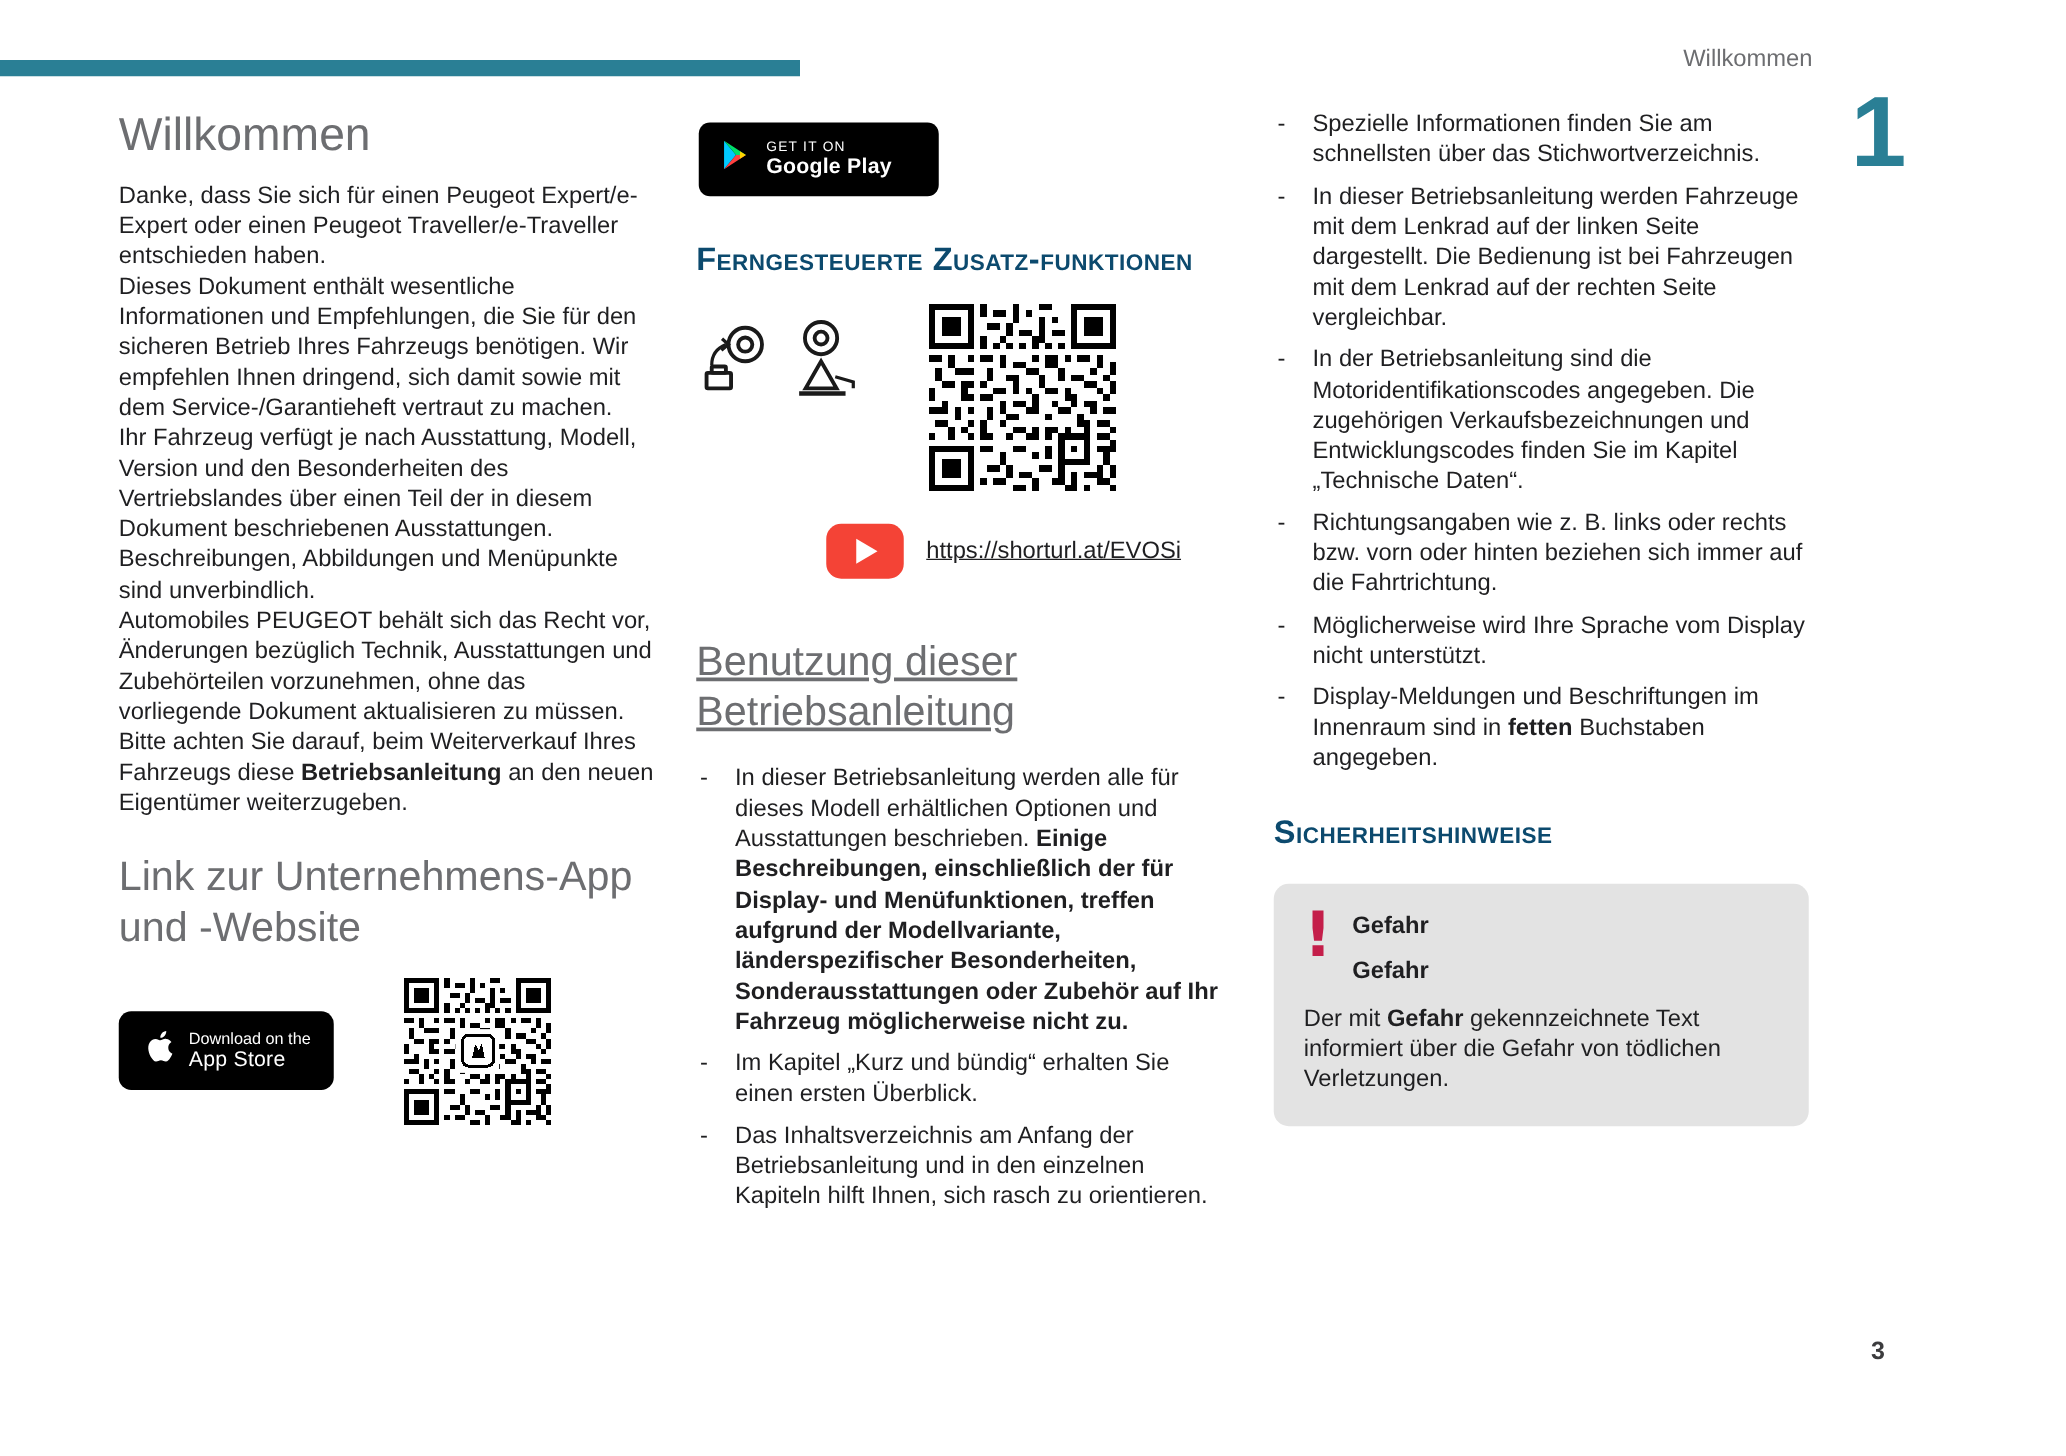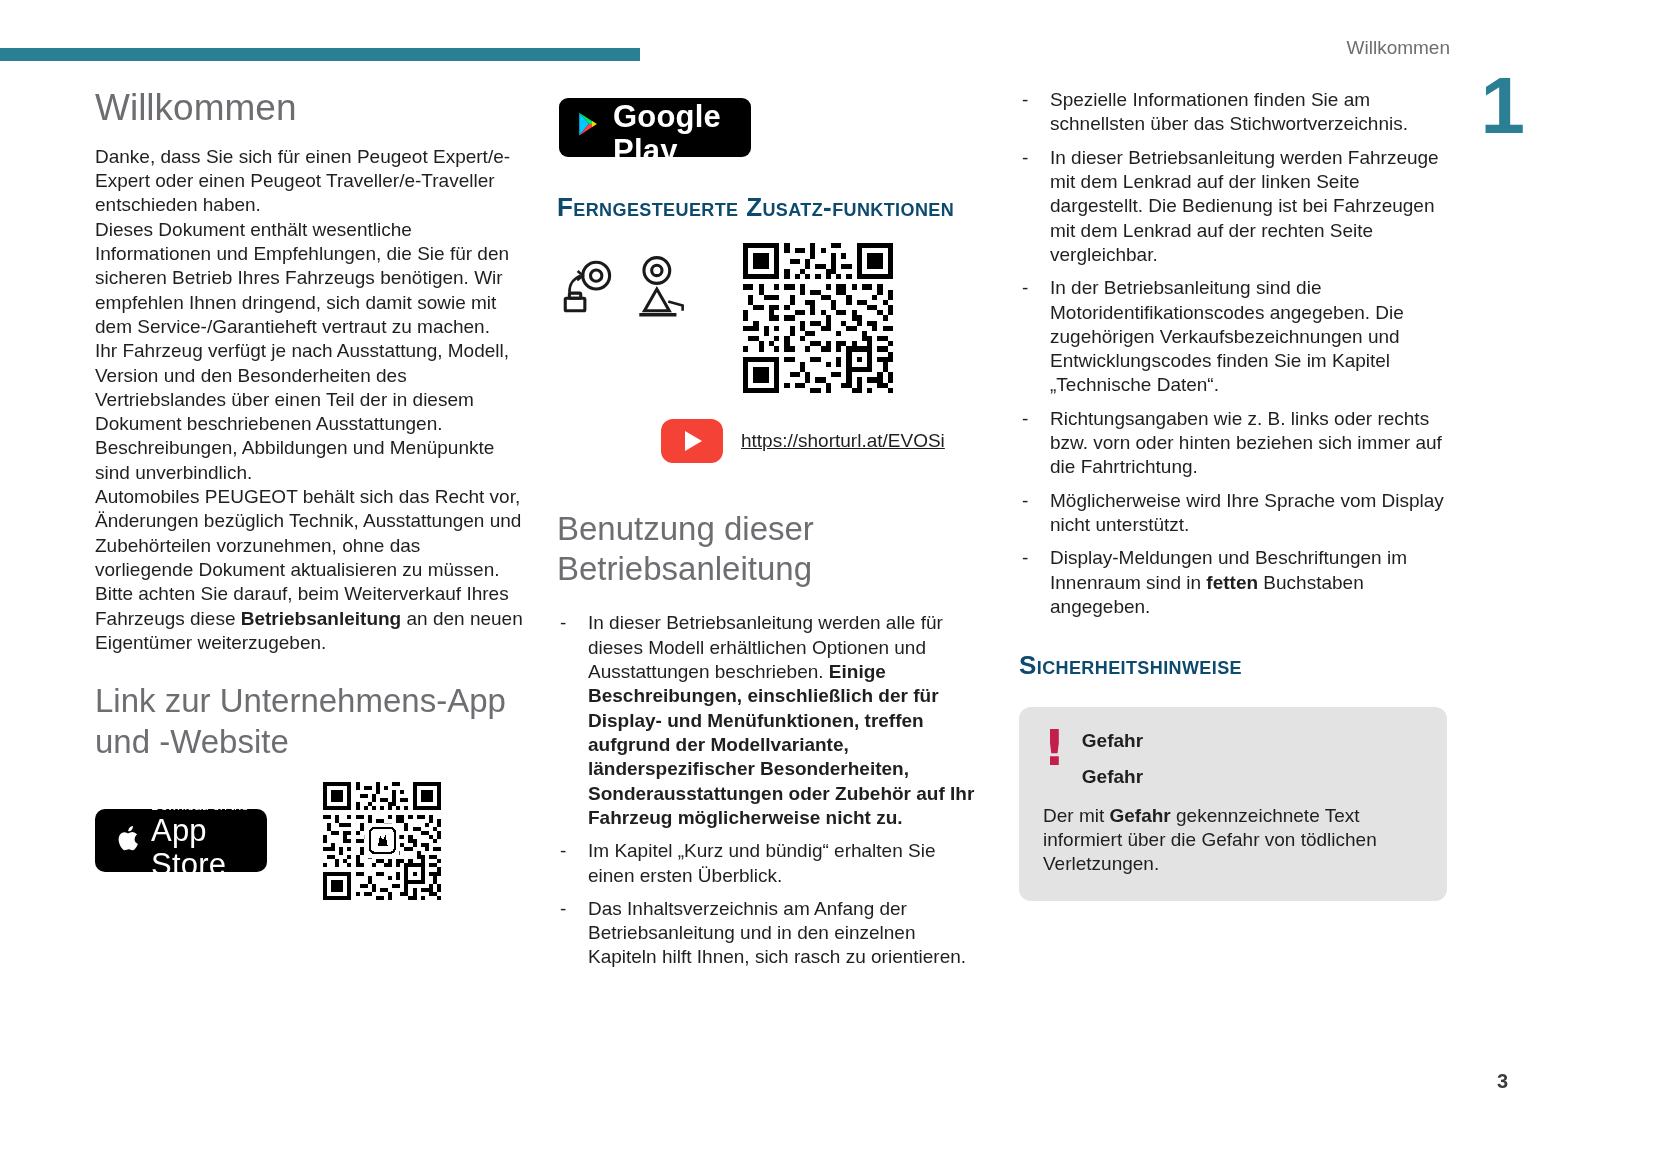--- a/index.html
+++ b/index.html
@@ -36,21 +36,21 @@
 
   
   .store-badge {
     background:#000; color:#fff; border-radius:10px; display:inline-flex;
     align-items:center; gap:11px; text-decoration:none; cursor:pointer;
   }
   .appstore-badge { width:172px; height:63px; padding:0 15px; }
   .playstore-badge { width:192px; height:59px; padding:0 15px; border-radius:9px; }
   .badge-text { display:flex; flex-direction:column; justify-content:center; }
   .badge-text .small { font-size:13px; line-height:1.15; }
-  .badge-text .big   { font-size:31px; line-height:1.1; font-weight:400; letter-spacing:.2px; }
+  .badge-text .big   { font-size:17px; line-height:1.1; font-weight:400; letter-spacing:.2px; }
   .playstore-badge .small { font-size:11px; letter-spacing:1px; }
   .playstore-badge .big { font-weight:bold; }
 
   
   .qr { position:relative; background:#fff; }
   .qr svg { width:100%; height:100%; display:block; shape-rendering:crispEdges; }
   .qr-small { width:118px; height:118px; }
   .qr-large { width:150px; height:150px; }
   .qr-logo {
     position:absolute; left:50%; top:50%; transform:translate(-50%,-50%);
@@ -69,21 +69,21 @@
   .remote-row .qr-large { margin-left:42px; }
 
   .video-row { display:flex; align-items:center; gap:18px; margin:4px 0 46px; padding-left:104px; }
   .yt-btn {
     width:62px; height:44px; background:#f44336; border-radius:12px;
     display:flex; align-items:center; justify-content:center; cursor:pointer; flex:none;
   }
   .yt-btn .tri { width:0; height:0; border-style:solid; border-width:10px 0 10px 17px; border-color:transparent transparent transparent #fff; margin-left:3px; }
   .video-link { color:#1f1f21; text-decoration:underline; cursor:pointer; }
 
-  .usage-title { margin-bottom:22px; }
+  .usage-title { margin-bottom:22px;text-decoration:underline; }
 
   
   .danger-box { background:#e3e3e3; border-radius:12px; padding:20px 24px 24px; margin-top:26px; }
   .danger-head { display:flex; gap:16px; }
   .danger-mark { color:#c41e4a; font-size:50px; font-weight:bold; line-height:.85; font-family:"DejaVu Sans",sans-serif; }
   .danger-labels { display:flex; flex-direction:column; gap:12px; padding-top:2px; }
   .danger-labels div { font-weight:bold; }
   .danger-body { margin-top:14px; }
   .danger-body p { margin:0; }
 

